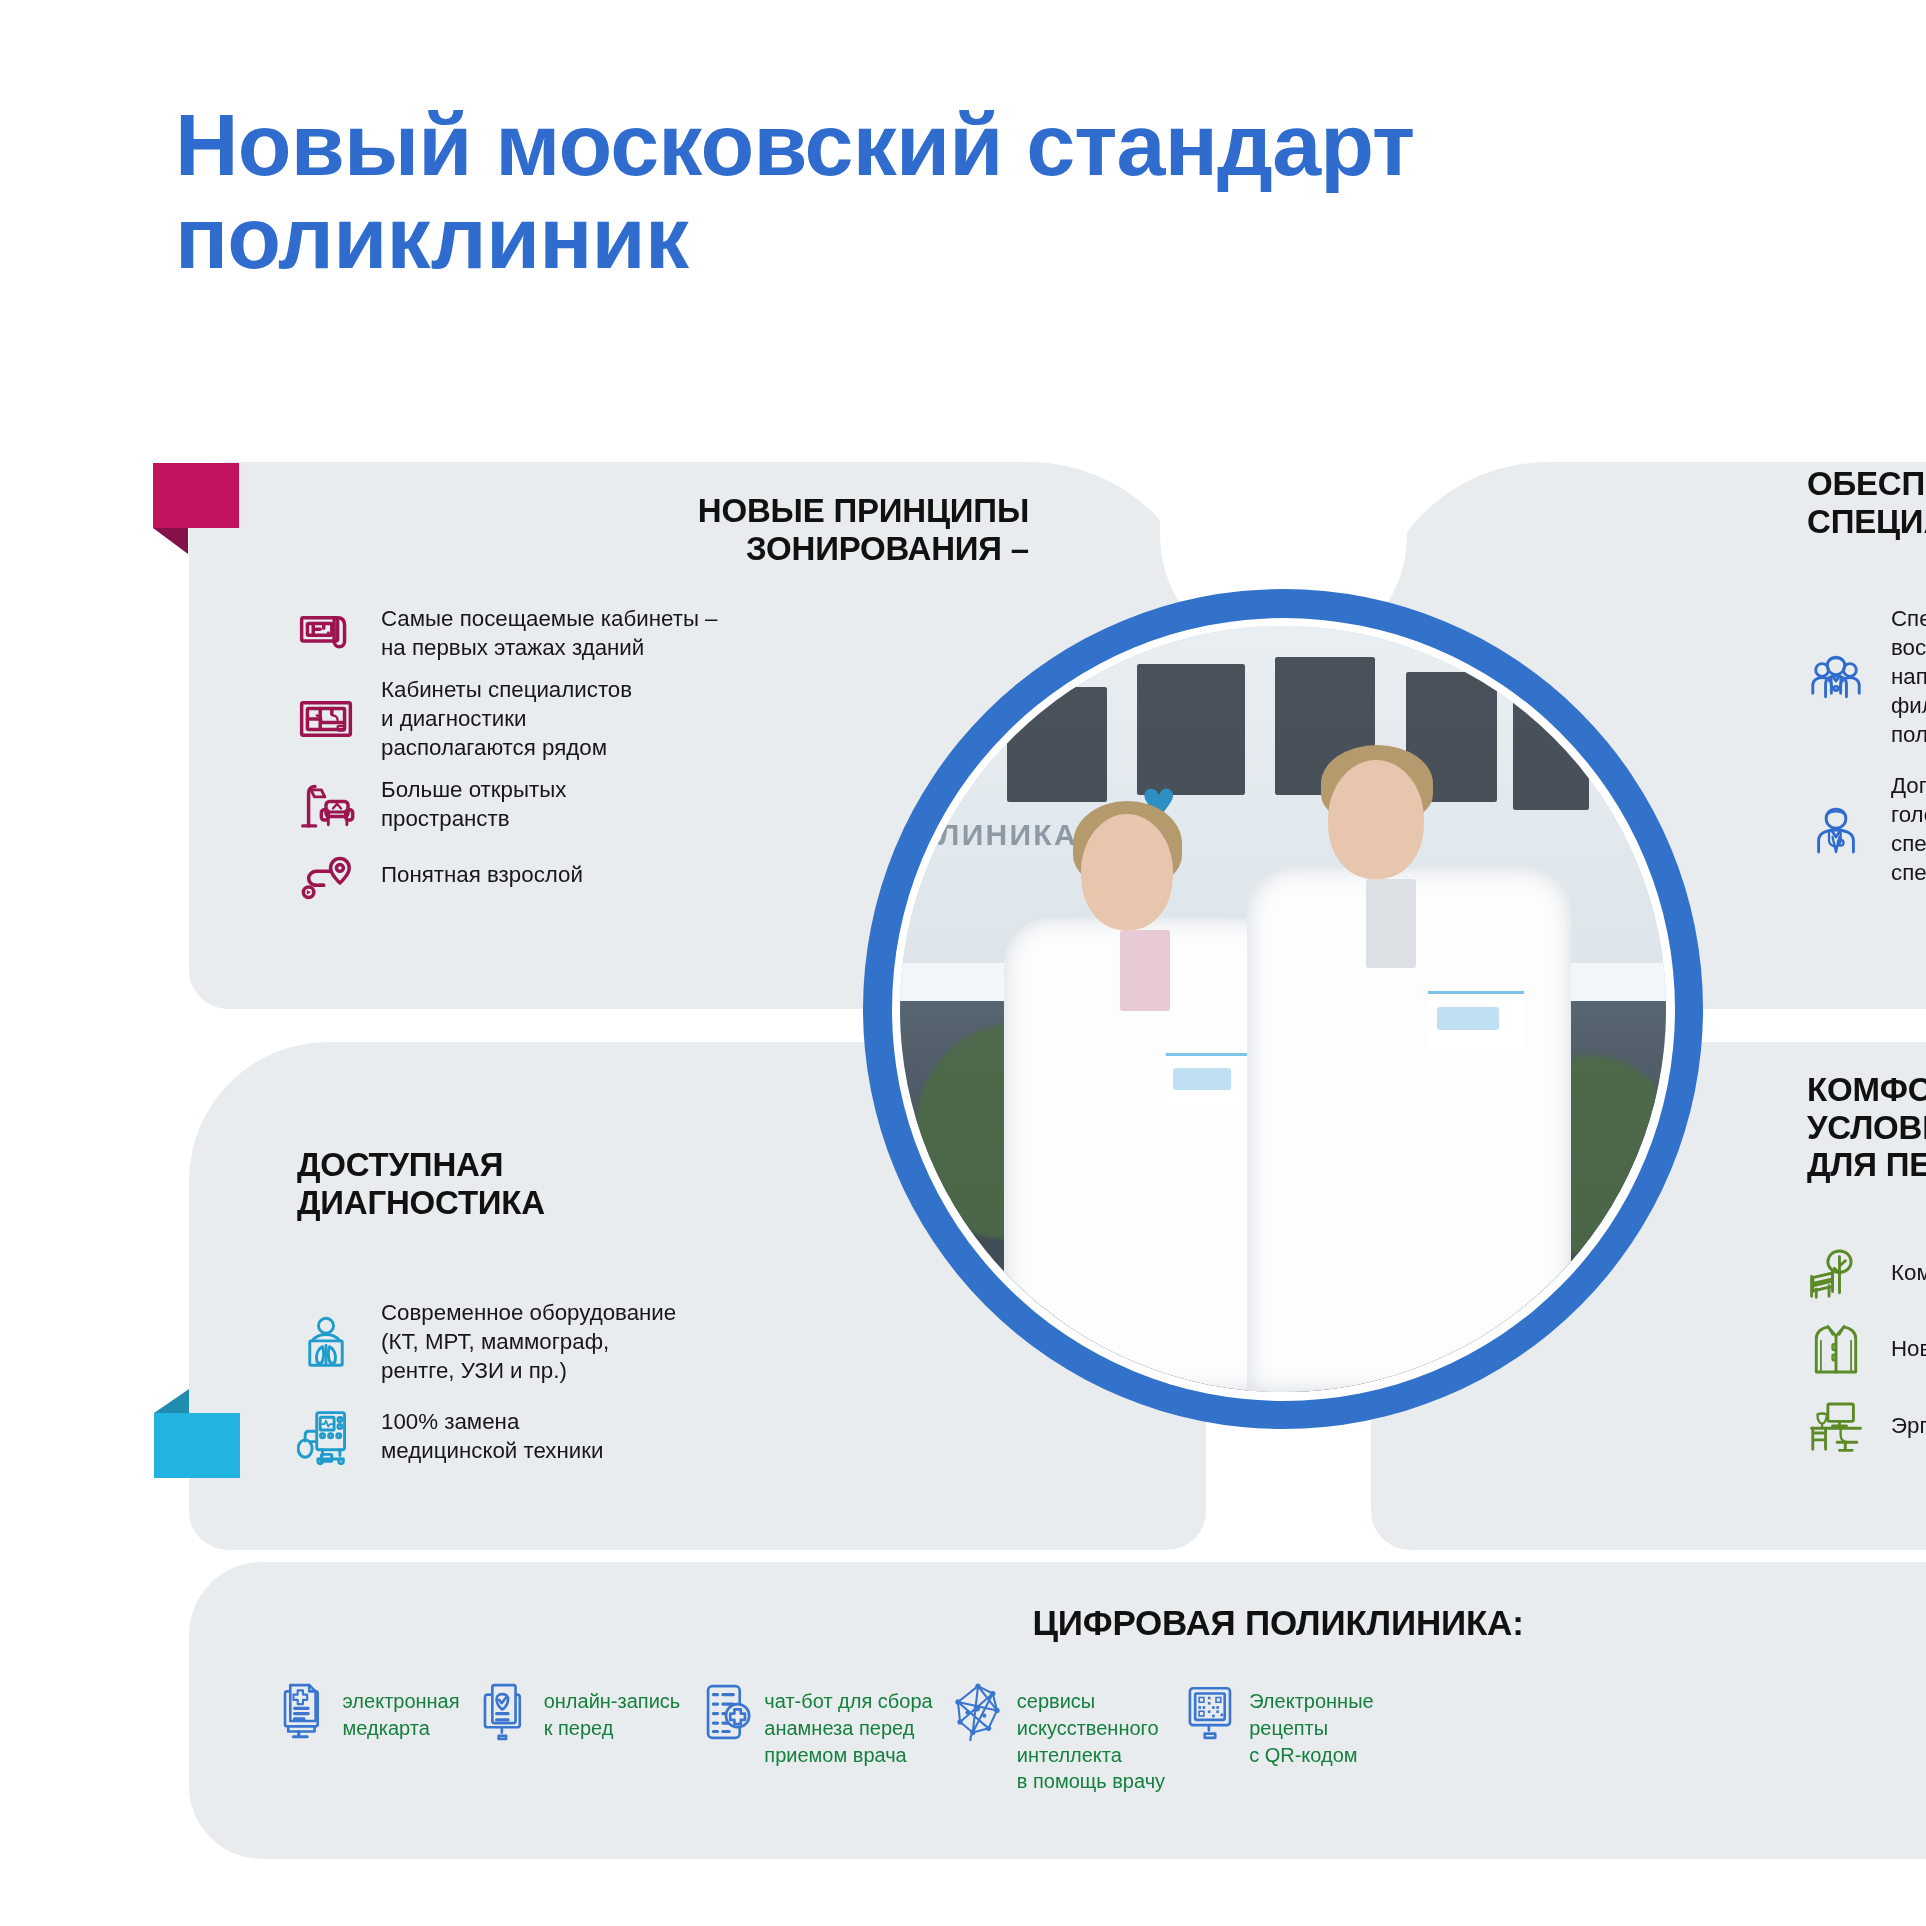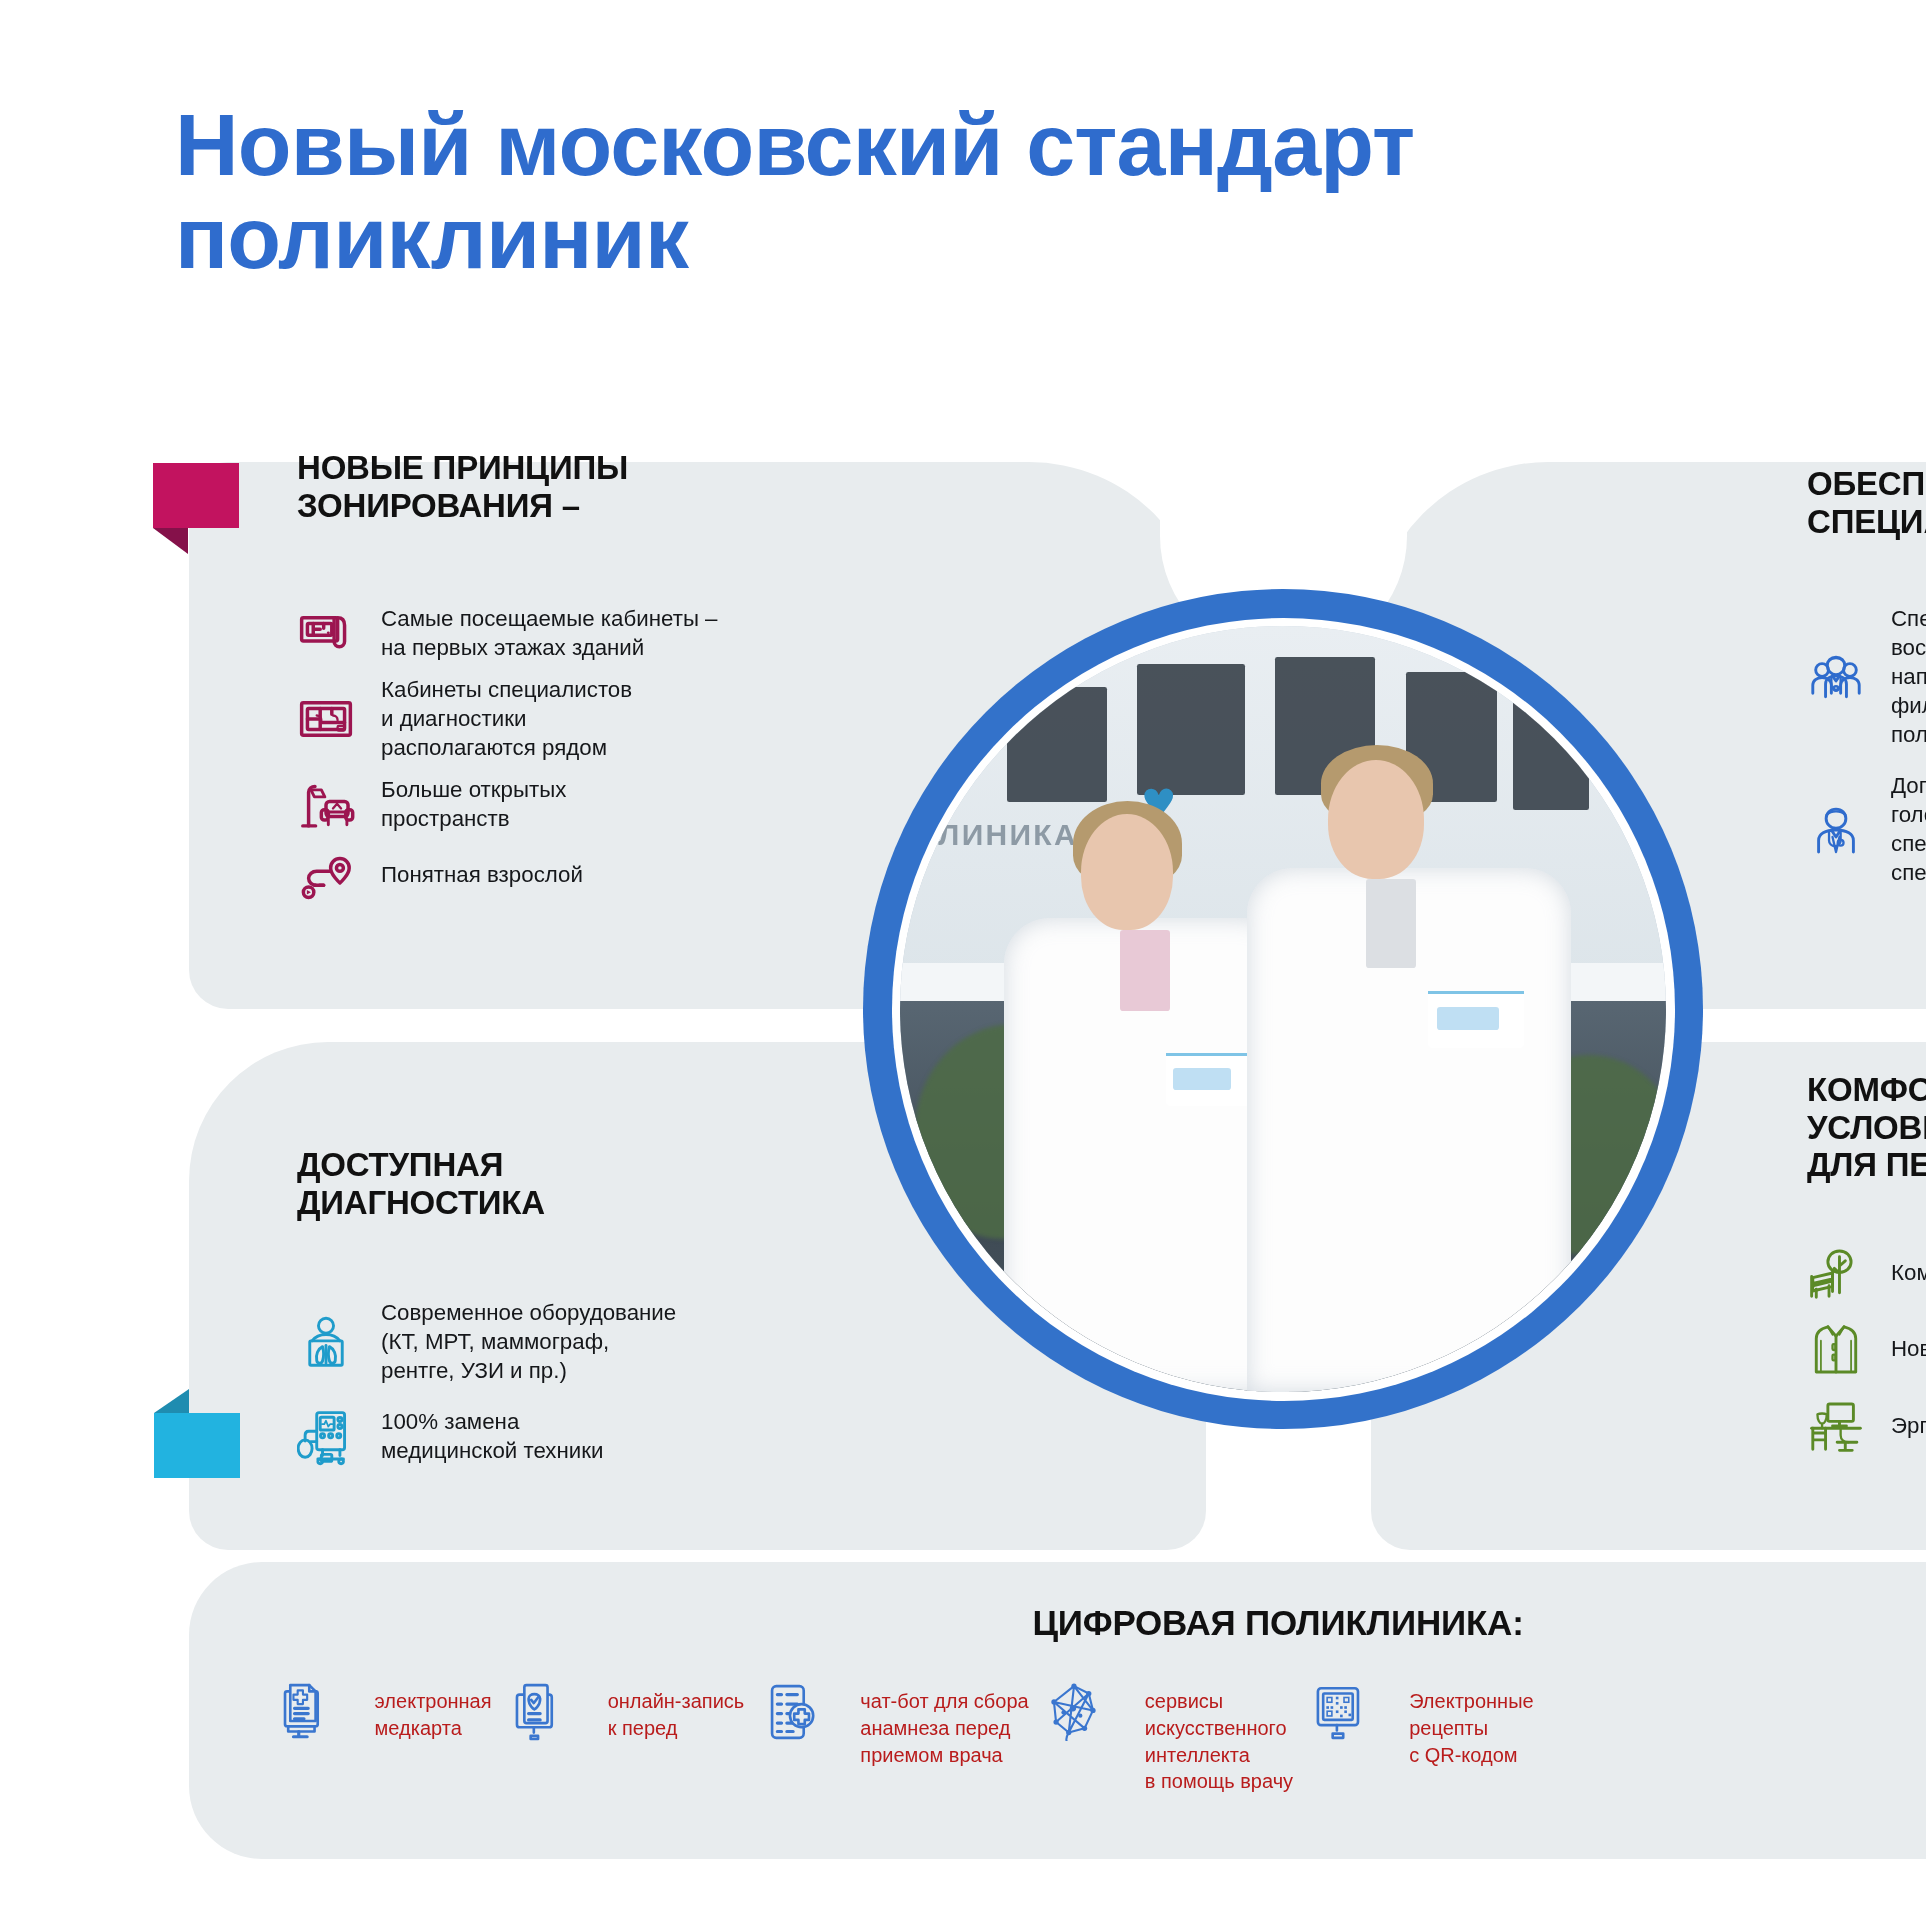--- a/index.html
+++ b/index.html
@@ -65,21 +65,21 @@
   #tab-diagnostics{left:154px;top:1413px;width:86px;height:65px;}
   #tab-diagnostics .flag{width:86px;height:65px;background:#22b3e0;top:0;}
   #tab-diagnostics .fold{left:0;top:-24px;border-left:35px solid transparent;border-bottom:24px solid #1f8cb0;}
 
   
   .sec-title{
     position:absolute;font-weight:bold;color:#111111;
     font-size:33px;line-height:1.14;letter-spacing:-0.2px;
     white-space:pre-line;
   }
-  #title-zoning{left:297px;top:449px;width:732px;}
+  #title-zoning{left:297px;top:492px;width:732px;text-align:right;}
   #title-specialists{left:1807px;top:465px;width:616px;}
   #title-diagnostics{left:297px;top:1146px;width:616px;}
   #title-staff{left:1807px;top:1071px;width:655px;}
   #title-digital{
     position:absolute;left:189px;top:1603px;width:2178px;text-align:center;
     font-weight:bold;font-size:35px;color:#111111;letter-spacing:-0.2px;
   }
 
   
   .bullets{position:absolute;}
@@ -99,21 +99,21 @@
   #bul-staff .brow{margin-bottom:18.5px;}
 
   
   #digital-items{
     position:absolute;left:277px;top:1683px;width:2022px;
     display:flex;align-items:flex-start;gap:18.5px;
   }
   #digital-items .ditem{display:flex;align-items:flex-start;gap:11.6px;flex:none;}
   #digital-items .ico{flex:none;width:54px;height:58px;display:block;}
   #digital-items .txt{
-    font-size:20px;line-height:1.33;color:#b91c1c;white-space:pre-line;padding-top:5.4px;margin-left:32px;
+    font-size:20px;line-height:1.33;color:#15803d;white-space:pre-line;padding-top:5.4px;
   }
 
   
   #photo-circle{
     position:absolute;left:863px;top:589px;width:840px;height:840px;
     border-radius:50%;background:#3372ca;
     box-shadow:0 0 0 0 rgba(0,0,0,0);
   }
   #photo-circle .inner-ring{
     position:absolute;left:28.5px;top:28.5px;width:783px;height:783px;

